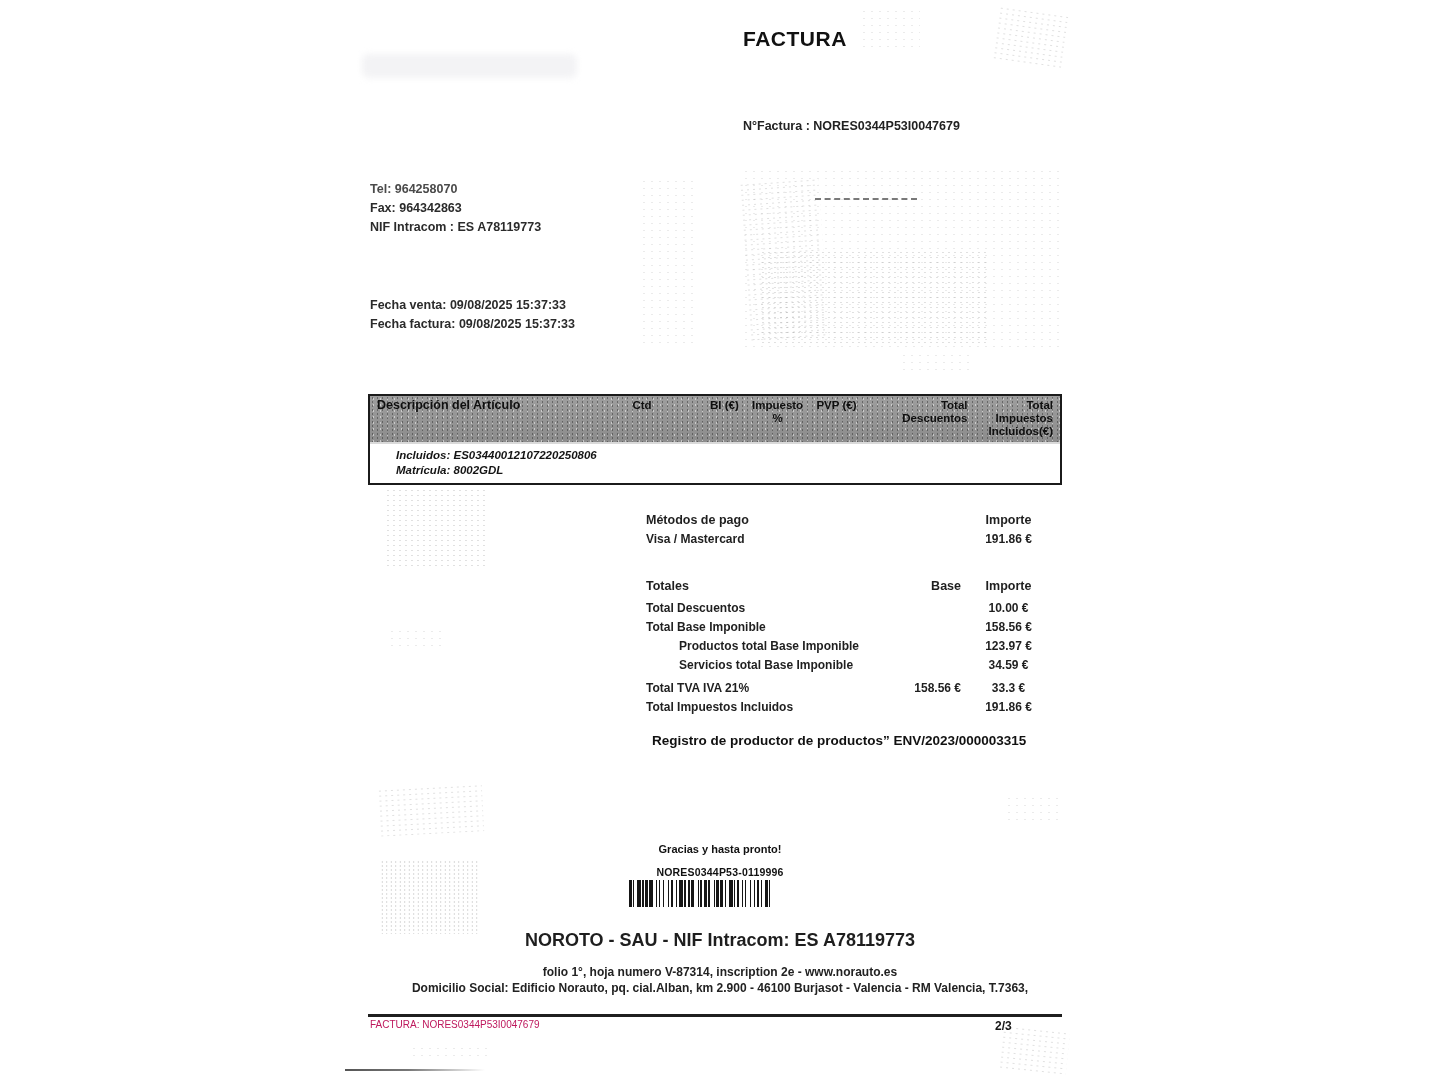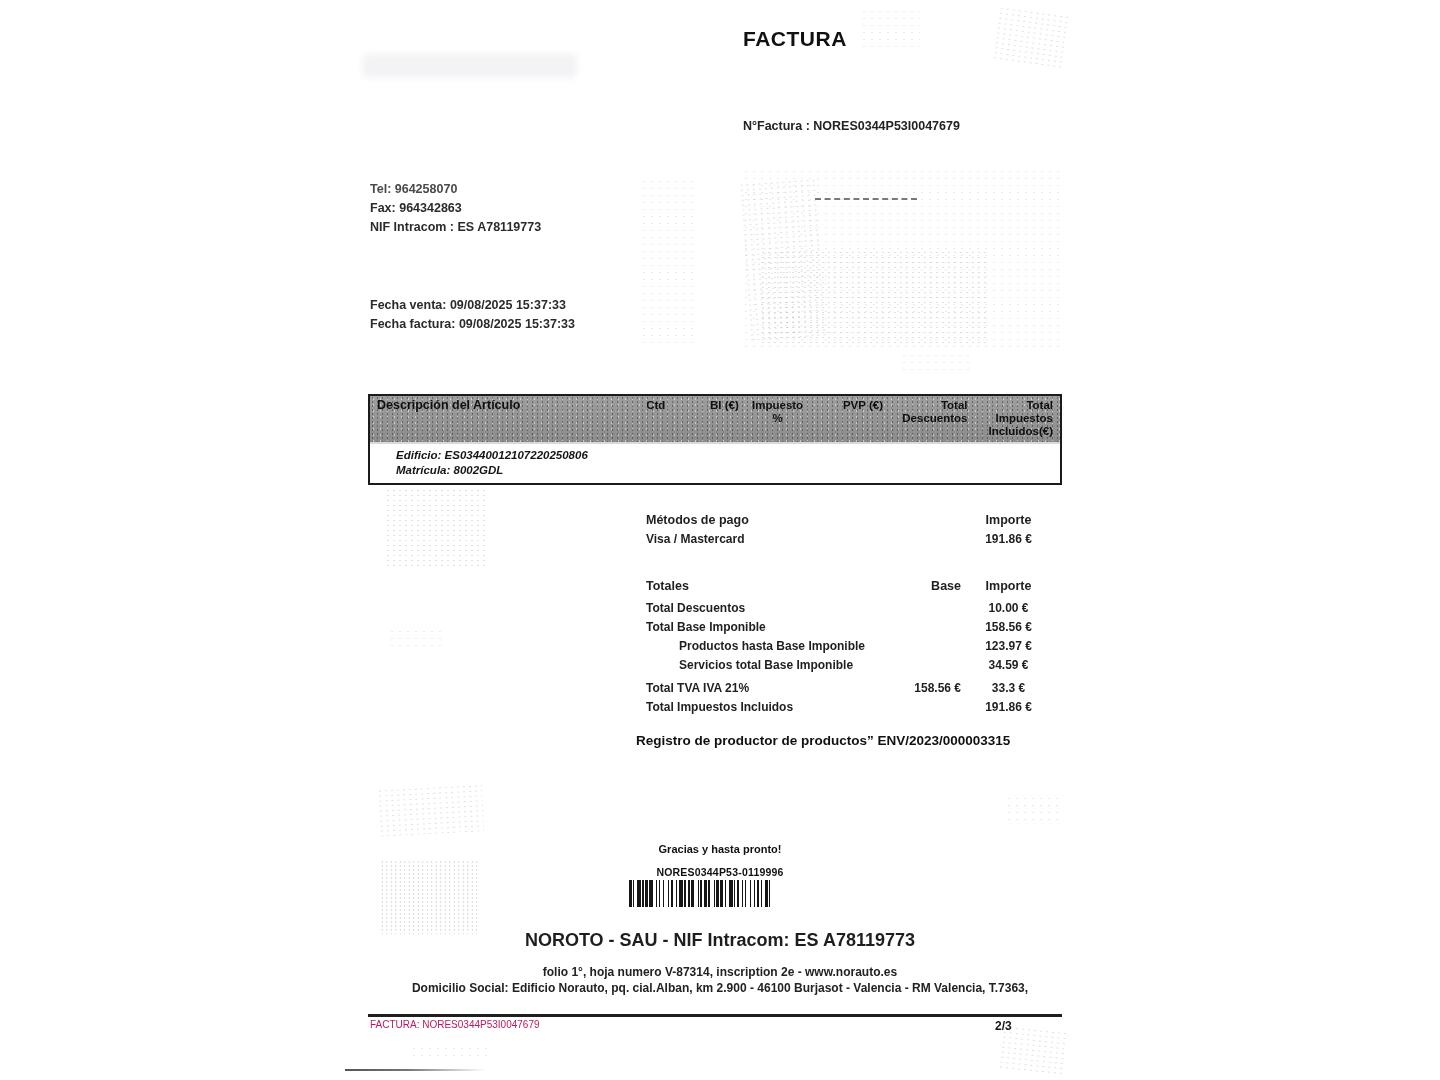--- a/index.html
+++ b/index.html
@@ -27,24 +27,24 @@
     background-image:
       radial-gradient(circle, rgba(40,40,40,.45) 0.6px, transparent 1px),
       radial-gradient(circle, rgba(255,255,255,.5) 0.6px, transparent 1px),
       linear-gradient(180deg,#9e9e9e,#8c8c8c);
     background-size:5px 4px, 7px 6px, 100% 100%;
     border-bottom:2px solid #d9d9d9;
     min-height:33px; padding:2px 0 3px 0;
   }
   .hcell { font-size:11.5px; font-weight:bold; color:#0f0f0f; line-height:13px; padding:1px 4px; }
   .hcell.c0 { width:260px; text-align:left; padding-left:7px; font-size:12.5px; }
-  .hcell.c1 { width:55px; text-align:center; }
+  .hcell.c1 { width:55px; }
   .hcell.c2 { width:60px; text-align:right; }
   .hcell.c3 { width:70px; text-align:center; }
-  .hcell.c4 { width:75px; text-align:right; }
+  .hcell.c4 { width:75px; text-align:left; }
   .hcell.c5 { width:85px; text-align:right; }
   .hcell.c6 { width:89px; text-align:right; padding-right:7px; }
   .items-body { padding:4px 0 5px 0; }
   .item-row { font-size:11.5px; font-weight:bold; font-style:italic; color:#141414; line-height:15px; padding-left:26px; }
 
   
   .money-block { width:410px; }
   .mrow { display:flex; font-size:12px; line-height:19px; color:#1f1f1f; }
   .mrow .lbl { flex:1; text-align:left; font-weight:600; }
   .mrow .lbl.indent { padding-left:33px; }
@@ -124,21 +124,21 @@
     <div class="items-head">
       <div class="hcell c0">Descripción del Artículo</div>
       <div class="hcell c1">Ctd</div>
       <div class="hcell c2">BI (€)</div>
       <div class="hcell c3">Impuesto %</div>
       <div class="hcell c4">PVP (€)</div>
       <div class="hcell c5">Total Descuentos</div>
       <div class="hcell c6">Total Impuestos Incluidos(€)</div>
     </div>
     <div class="items-body">
-      <div class="item-row">Edificio: ES03440012107220250806</div>
+      <div class="item-row">Incluidos: ES03440012107220250806</div>
       <div class="item-row">Matrícula: 8002GDL</div>
     </div>
   </div>
 
   <div class="abs money-block" style="left:646px; top:511px;">
     <div class="mrow head">
       <div class="lbl">Métodos de pago</div>
       <div class="base"></div>
       <div class="amt">Importe</div>
     </div>
@@ -159,42 +159,42 @@
       <div class="lbl">Total Descuentos</div>
       <div class="base"></div>
       <div class="amt">10.00 €</div>
     </div>
     <div class="mrow">
       <div class="lbl">Total Base Imponible</div>
       <div class="base"></div>
       <div class="amt">158.56 €</div>
     </div>
     <div class="mrow">
-      <div class="lbl indent">Productos hasta Base Imponible</div>
+      <div class="lbl indent">Productos total Base Imponible</div>
       <div class="base"></div>
       <div class="amt">123.97 €</div>
     </div>
     <div class="mrow">
       <div class="lbl indent">Servicios total Base Imponible</div>
       <div class="base"></div>
       <div class="amt">34.59 €</div>
     </div>
     <div class="mrow gap-tva">
       <div class="lbl">Total TVA IVA 21%</div>
       <div class="base">158.56 €</div>
       <div class="amt">33.3 €</div>
     </div>
     <div class="mrow">
       <div class="lbl">Total Impuestos Incluidos</div>
       <div class="base"></div>
       <div class="amt">191.86 €</div>
     </div>
   </div>
 
-  <div class="abs registro" style="left:636px; top:733px;">Registro de productor de productos” ENV/2023/000003315</div>
+  <div class="abs registro" style="left:652px; top:733px;">Registro de productor de productos” ENV/2023/000003315</div>
 
   <div class="abs center-col thanks" style="top:843px;">Gracias y hasta pronto!</div>
 
   <div class="abs center-col" style="top:866px;">
     <div class="bc-label">NORES0344P53-0119996</div>
     <div class="barcode" id="barcode">
         <div class="bar" style="width: 2.7px; background: rgb(22, 22, 22);"></div>
         <div class="bar" style="width: 1.35px; background: transparent;"></div>
         <div class="bar" style="width: 1.35px; background: rgb(22, 22, 22);"></div>
         <div class="bar" style="width: 2.7px; background: transparent;"></div>

